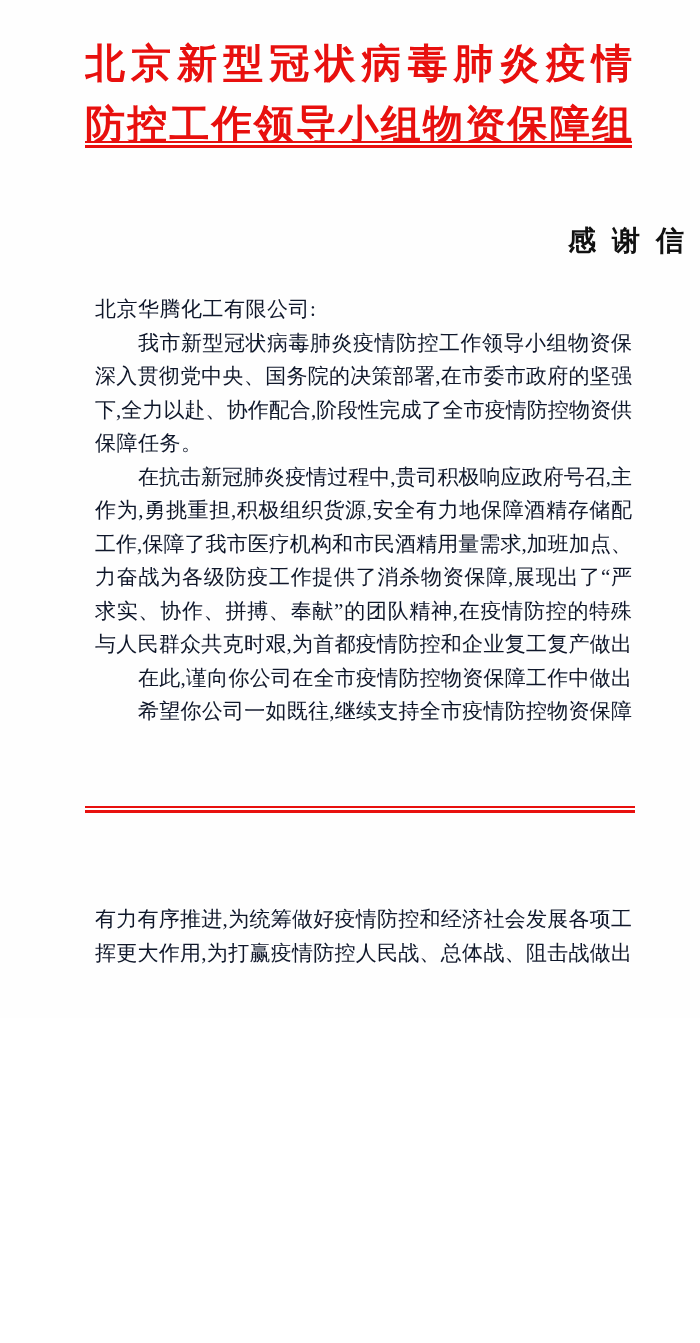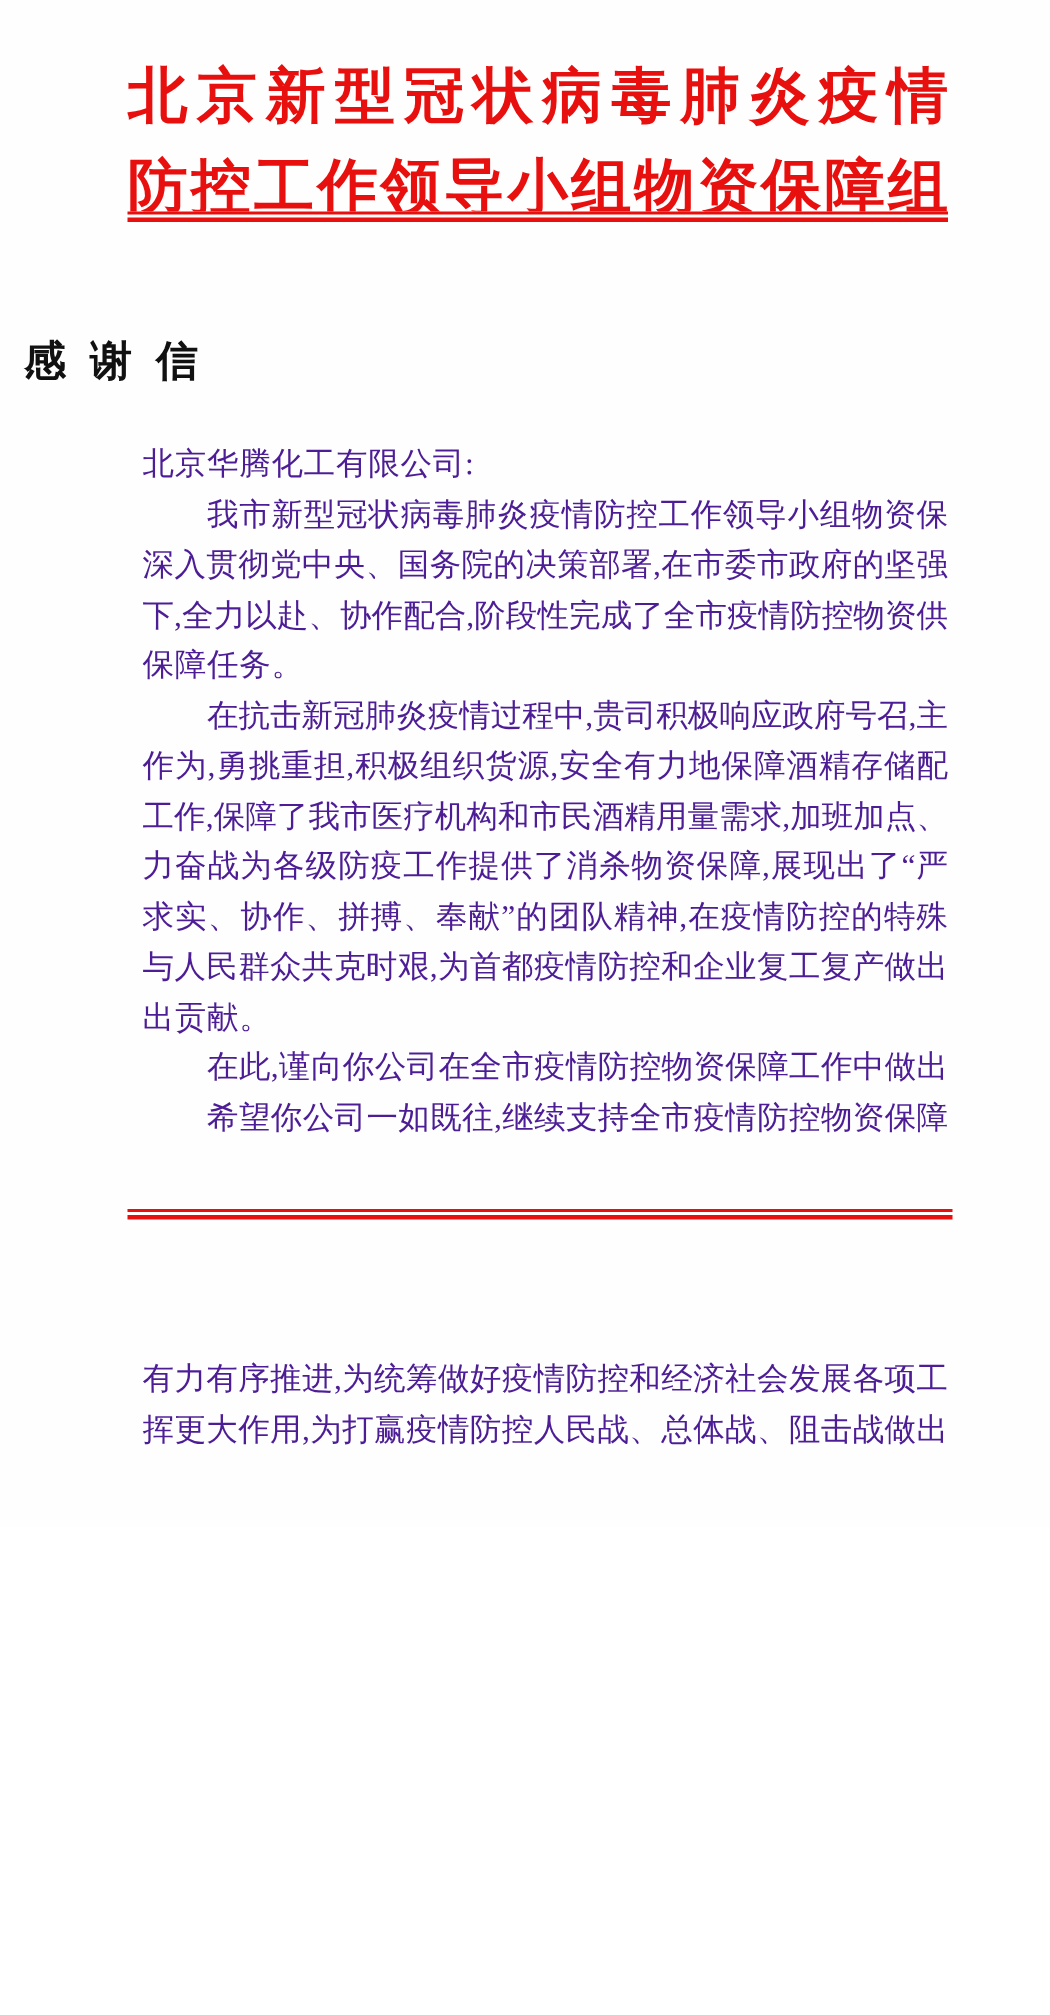--- a/index.html
+++ b/index.html
@@ -36,34 +36,34 @@
     background: #ffffff;
     border-top: 2.5px solid #e8100e;
     border-bottom: 3.5px solid #e8100e;
   }
   .rule-head { top: 141px; }
   .rule-pagebreak { top: 806px; left: 85px; width: 550px; }
   
   .letter-title {
     position: absolute;
     left: 0; top: 222px; width: 700px;
-    text-align: left;
+    text-align: right;
     font-size: 28px;
     font-weight: bold;
     letter-spacing: 16px;
     padding-left: 16px;
     box-sizing: border-box;
     color: #111111;
   }
   
   .body-block {
     position: absolute;
     left: 95px; width: 537px;
     font-size: 21px;
-    color: #4c1d95;
+    color: #0f172a;
   }
   .body-page1 { top: 293px; }
   .body-page2 { top: 903px; }
   .line {
     line-height: 33.5px;
     height: 33.5px;
     overflow: hidden;
     letter-spacing: 0.5px;
   }
   .line.just {
@@ -118,21 +118,20 @@
         <div class="line just indent">我市新型冠状病毒肺炎疫情防控工作领导小组物资保障组</div>
         <div class="line just">深入贯彻党中央、国务院的决策部署,在市委市政府的坚强领导</div>
         <div class="line just">下,全力以赴、协作配合,阶段性完成了全市疫情防控物资供应</div>
         <div class="line">保障任务。</div>
         <div class="line just indent">在抗击新冠肺炎疫情过程中,贵司积极响应政府号召,主动</div>
         <div class="line just">作为,勇挑重担,积极组织货源,安全有力地保障酒精存储配送</div>
         <div class="line just">工作,保障了我市医疗机构和市民酒精用量需求,加班加点、努</div>
         <div class="line just">力奋战为各级防疫工作提供了消杀物资保障,展现出了“严谨、</div>
         <div class="line just">求实、协作、拼搏、奉献”的团队精神,在疫情防控的特殊时期</div>
         <div class="line just">与人民群众共克时艰,为首都疫情防控和企业复工复产做出了突</div>
-        <div class="line">出贡献。</div>
         <div class="line just indent">在此,谨向你公司在全市疫情防控物资保障工作中做出的突</div>
         <div class="line just indent">希望你公司一如既往,继续支持全市疫情防控物资保障工作</div>
       </div>
   </div>
 
   <div class="red-rule rule-pagebreak"></div>
 
   <div class="body-block body-page2">
     <div>
         <div class="line just">有力有序推进,为统筹做好疫情防控和经济社会发展各项工作发</div>

